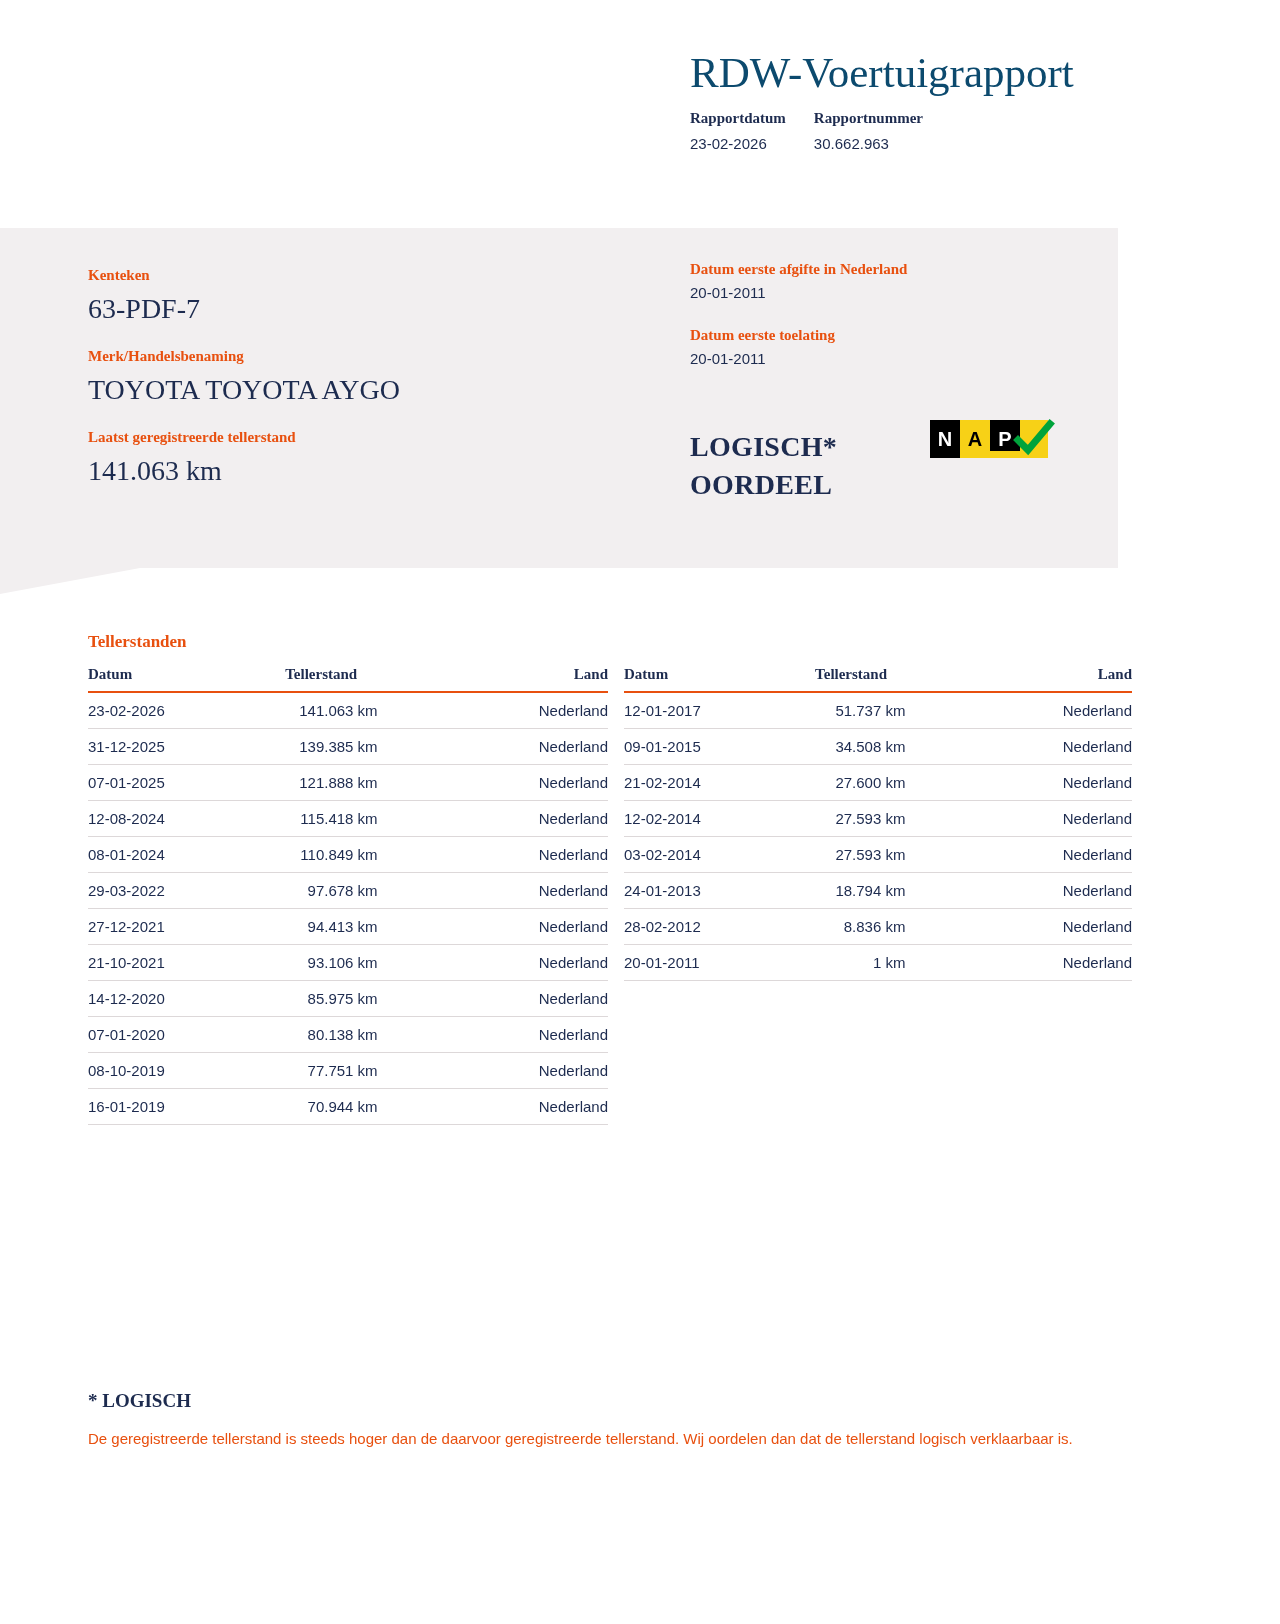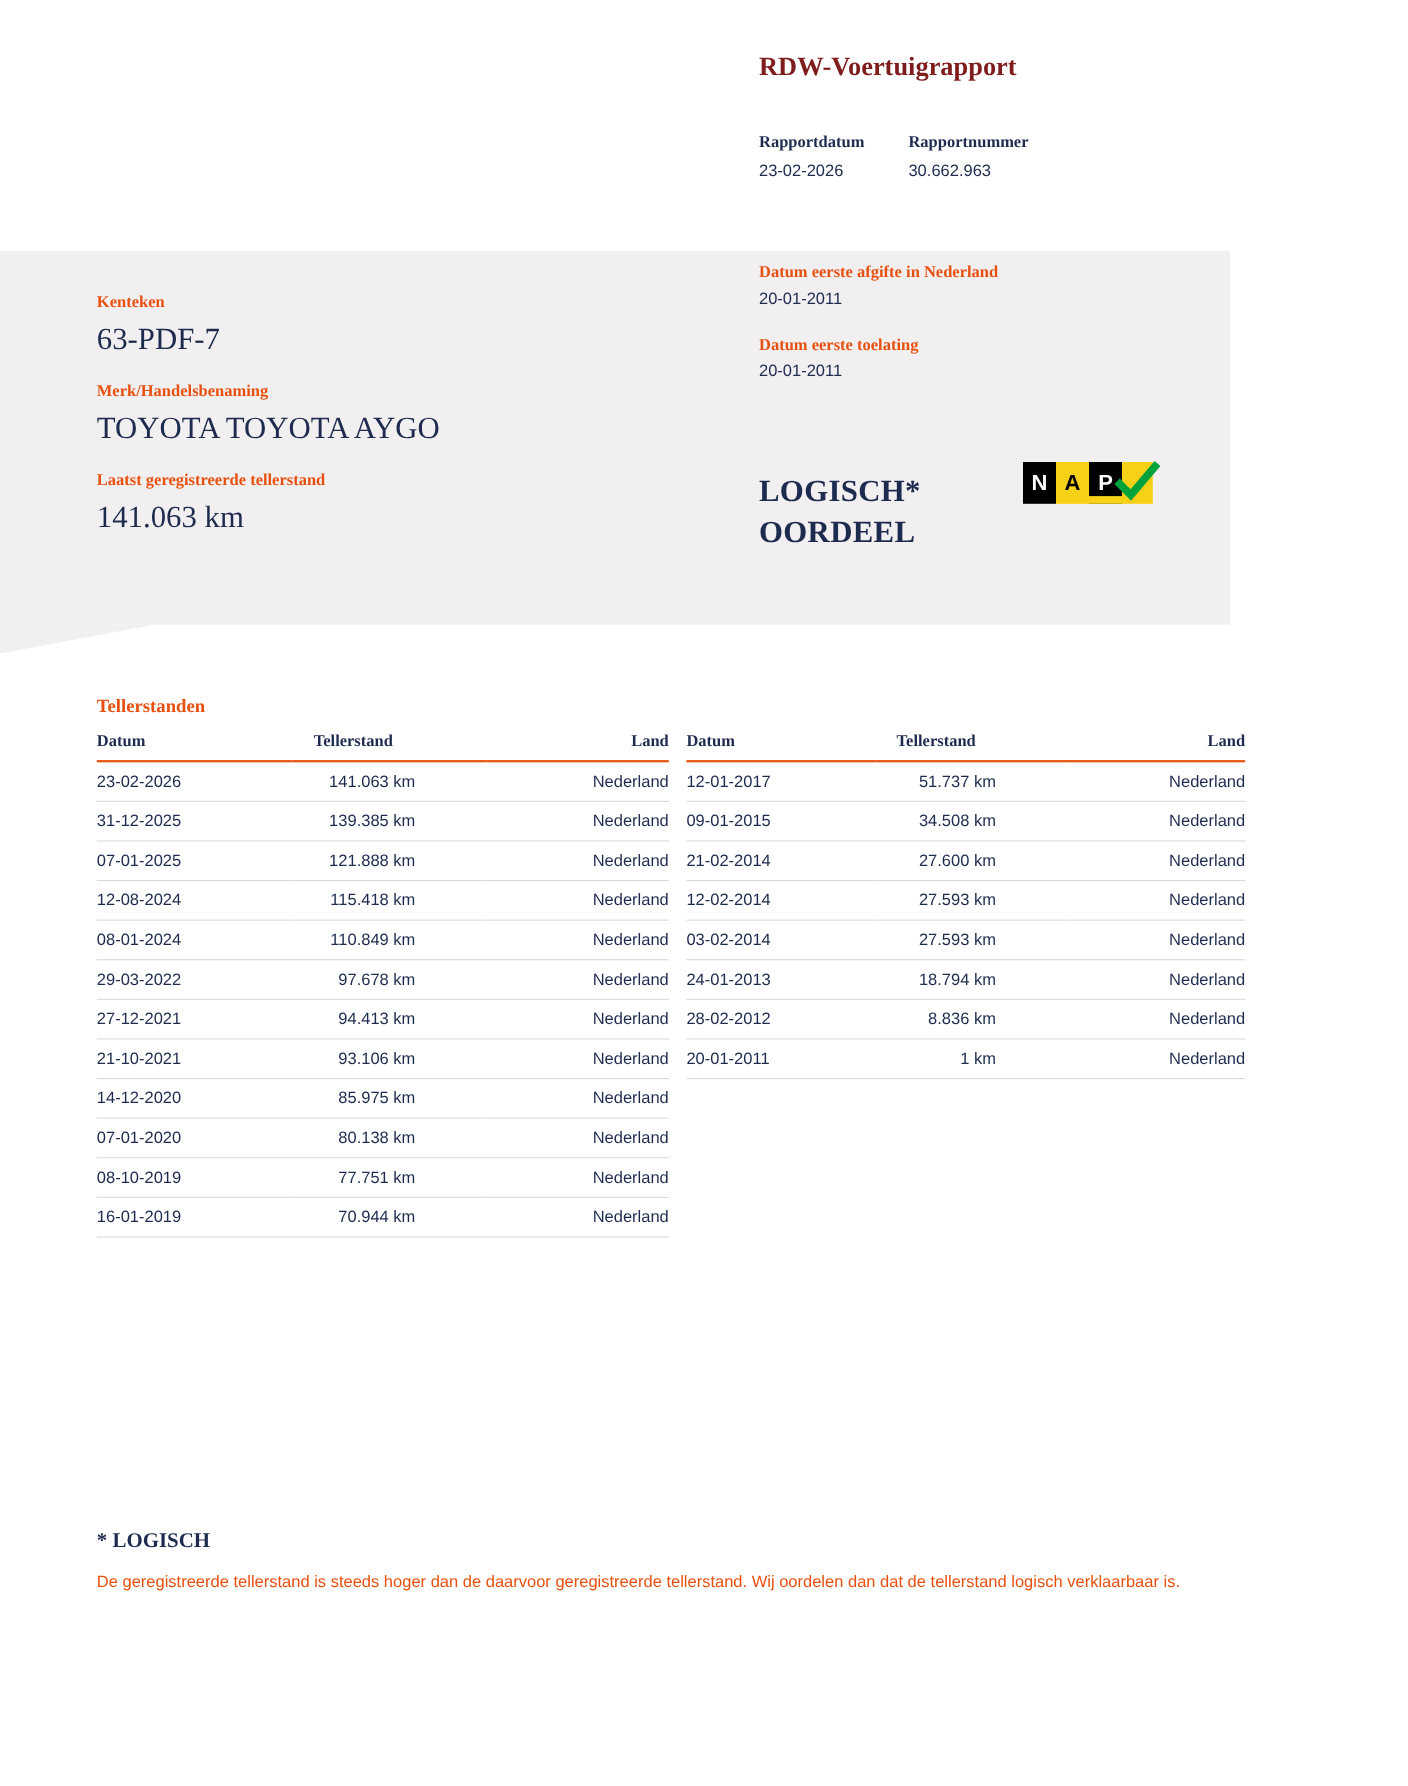--- a/index.html
+++ b/index.html
@@ -44,31 +44,31 @@
     font-size: 44px;
     font-weight: bold;
     letter-spacing: 0.5px;
     color: #1d2b4f;
   }
   .report-title {
     position: absolute;
     left: 690px;
     top: 48px;
     font-family: "Liberation Serif", serif;
-    font-size: 24px;
-    font-weight: bold;
-    color: #7f1d1d;
+    font-size: 43px;
+    font-weight: normal;
+    color: #0c4a6e;
     white-space: nowrap;
   }
   .meta-block {
     position: absolute;
     left: 690px;
-    top: 122px;
+    top: 110px;
     display: flex;
-    gap: 40px;
+    gap: 28px;
     justify-content: center;
   }
   .meta-col { display: flex; flex-direction: column; }
   .meta-label {
     font-family: "Liberation Serif", serif;
     font-weight: bold;
     font-size: 15px;
     color: #1d2b4f;
     margin-bottom: 8px;
     white-space: nowrap;
@@ -99,21 +99,21 @@
   }
   .panel-left {
     position: absolute;
     left: 88px;
     top: 267px;
     width: 560px;
   }
   .panel-right {
     position: absolute;
     left: 690px;
-    top: 240px;
+    top: 261px;
     width: 420px;
   }
   .field-label {
     font-family: "Liberation Serif", serif;
     font-weight: bold;
     font-size: 15px;
     color: #e8500f;
     margin: 0 0 6px 0;
   }
   .field-value {

